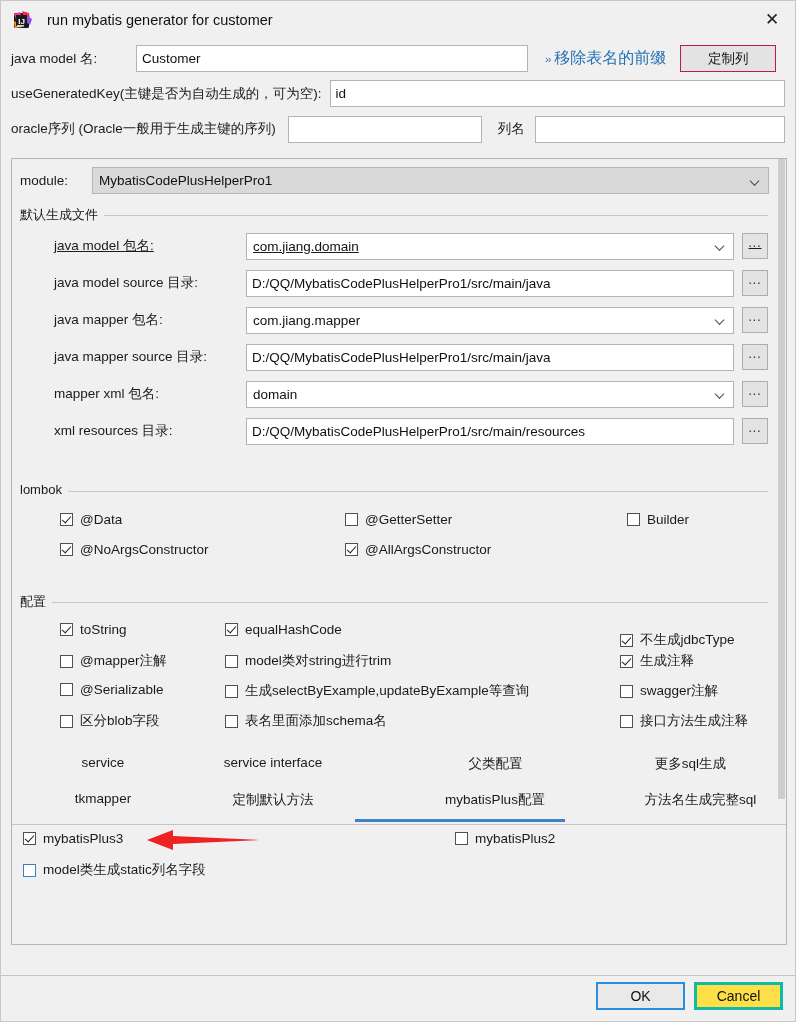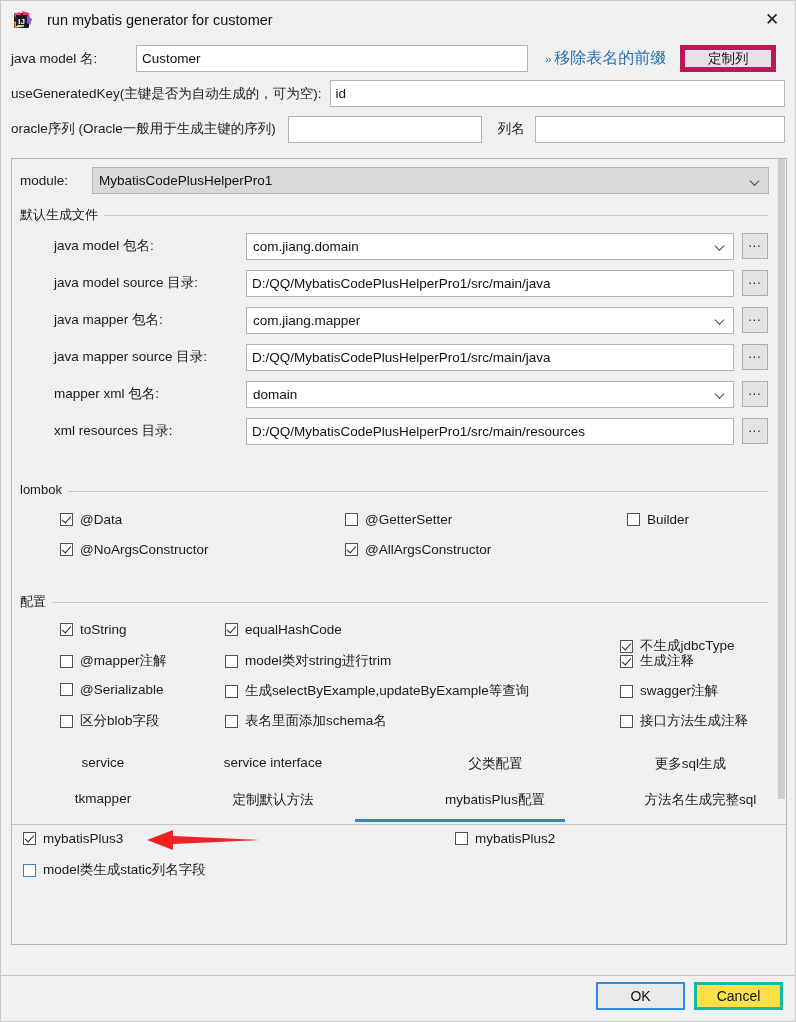--- a/index.html
+++ b/index.html
@@ -24,21 +24,21 @@
   .topform{position:absolute;left:10px;top:41px;right:10px;}
   .row{display:flex;align-items:center;height:32px;}
   .lbl{font-size:13.5px;color:#1a1a1a;white-space:nowrap;}
   .tf{
     background:#fff;border:1px solid #b4b4b4;height:24px;box-sizing:border-box;
     font-size:13.5px;font-family:inherit;color:#111;padding:0 5px;display:flex;align-items:center;
   }
   .link{color:#2470b3;font-size:16px;cursor:pointer;white-space:nowrap;}
   .chev{color:#2470b3;font-size:11px;margin-right:4px;letter-spacing:-1px;}
   .btn{
-    background:#e3e3e3;border:5px solid #be185d;height:25px;box-sizing:border-box;
+    background:#e3e3e3;border:1px solid #be185d;height:25px;box-sizing:border-box;
     display:flex;align-items:center;justify-content:center;font-size:13.5px;cursor:pointer;padding:0 12px;color:#111;
   }
 
   
   .panel{
     position:absolute;left:10px;top:157px;width:776px;height:787px;
     background:#f0f0f0;border:1px solid #b0b6bd;box-sizing:border-box;overflow:hidden;
   }
   .scrolltrack{position:absolute;right:0;top:0;width:9px;height:100%;background:#f0f0f0;}
   .scrollthumb{position:absolute;right:1px;top:0px;width:7px;height:640px;background:#cdcdcd;}
@@ -152,21 +152,21 @@
         <span>MybatisCodePlusHelperPro1</span>
         <span class="cb-arrow"></span>
       </div>
     </div>
 
     <div class="group" style="left:8px;top:47px;right:18px;height:233px;">
       <div class="group-line"></div>
       <div class="group-title">默认生成文件</div>
 
       <div id="df-rows" style="position:absolute;left:0;right:0;top:24px;">
-          <div style="position: absolute; left: 0px; right: 0px; top: 0px; height: 32px; display: flex; align-items: center;">
+          <div style="position: absolute; left: 0px; right: 0px; top: 0px; height: 32px; display: flex; align-items: center; text-decoration: underline;">
             <div class="lbl" style="width: 226px; padding-left: 34px; box-sizing: border-box;">java model 包名:</div>
             <div class="combo white" style="flex: 1 1 0%; height: 27px;">
               <span>com.jiang.domain</span>
               <span class="cb-arrow"></span>
             </div>
             <div class="dots" style="margin-left: 8px;">
               <span>...</span>
             </div>
           </div>
           <div style="position: absolute; left: 0px; right: 0px; top: 37px; height: 32px; display: flex; align-items: center;">
@@ -270,21 +270,21 @@
       </div>
       <div class="cbx" style="left:205px;top:89px;">
         <span class="box"></span>
         <span class="cbx-label">生成selectByExample,updateByExample等查询</span>
       </div>
       <div class="cbx" style="left:205px;top:119px;">
         <span class="box"></span>
         <span class="cbx-label">表名里面添加schema名</span>
       </div>
 
-      <div class="cbx" style="left:600px;top:44px;">
+      <div class="cbx" style="left:600px;top:38px;">
         <span class="box on"></span>
         <span class="cbx-label">不生成jdbcType</span>
       </div>
       <div class="cbx" style="left:600px;top:59px;">
         <span class="box on"></span>
         <span class="cbx-label">生成注释</span>
       </div>
       <div class="cbx" style="left:600px;top:89px;">
         <span class="box"></span>
         <span class="cbx-label">swagger注解</span>

